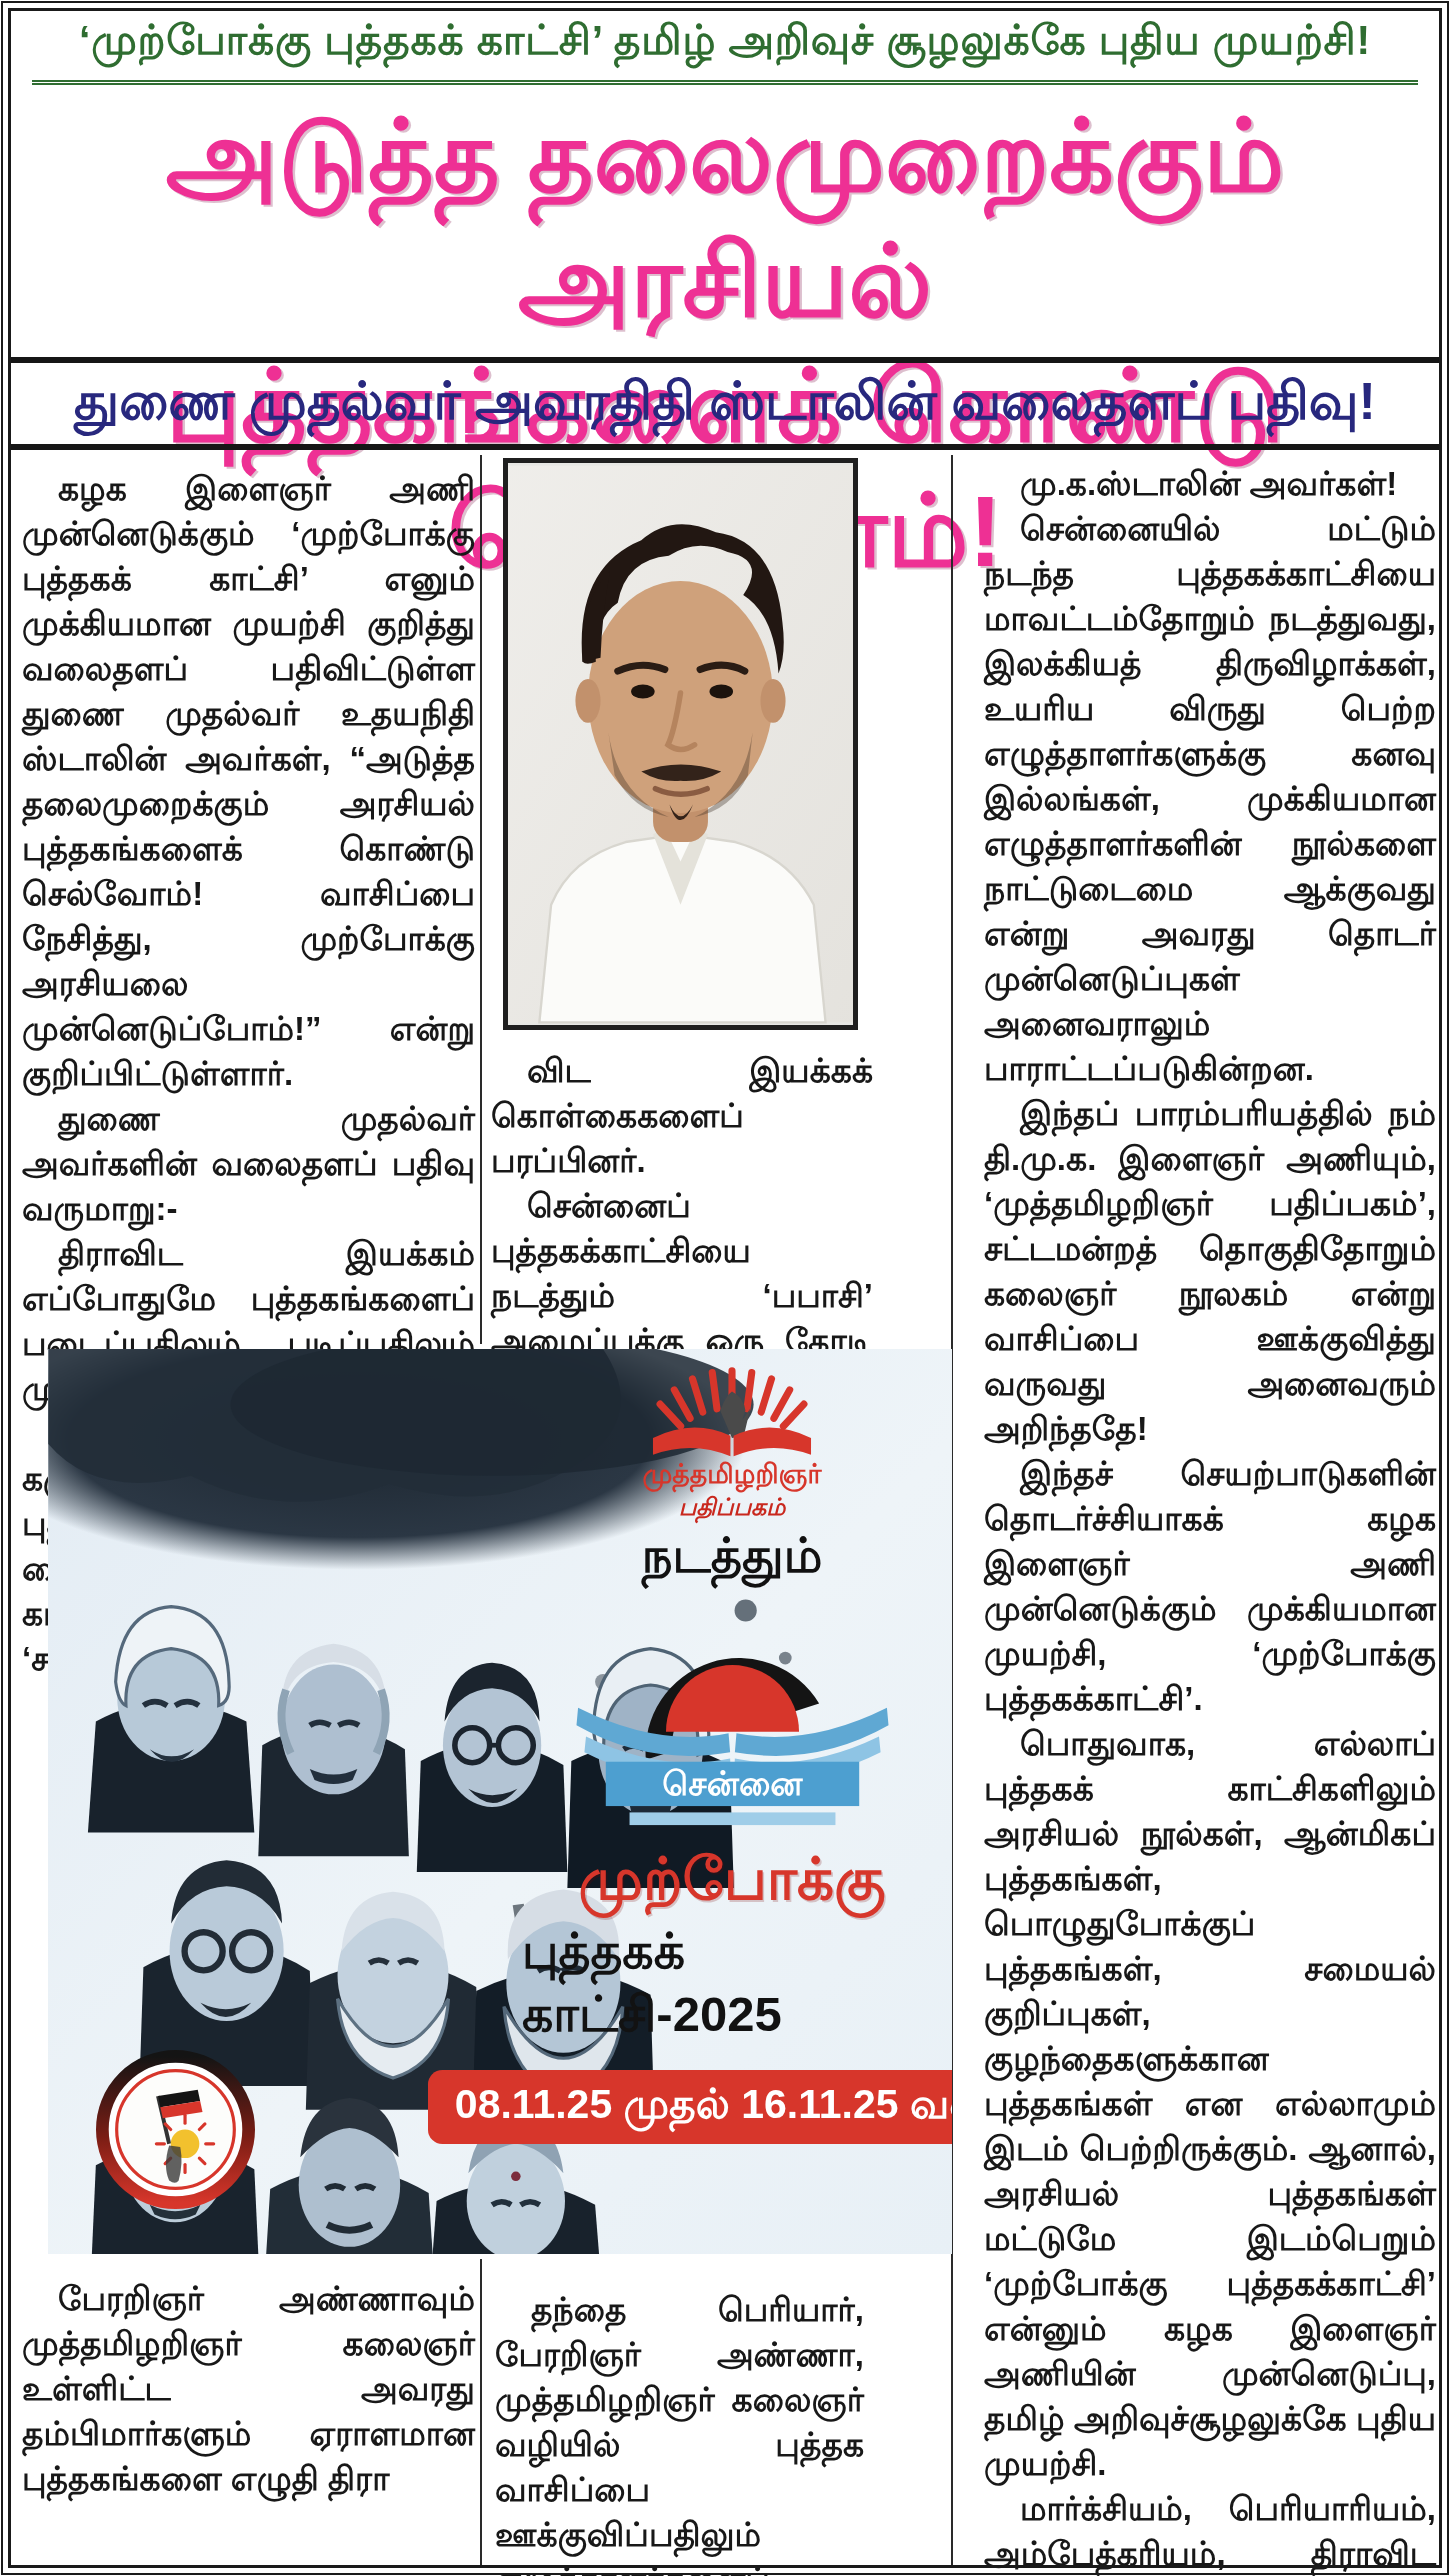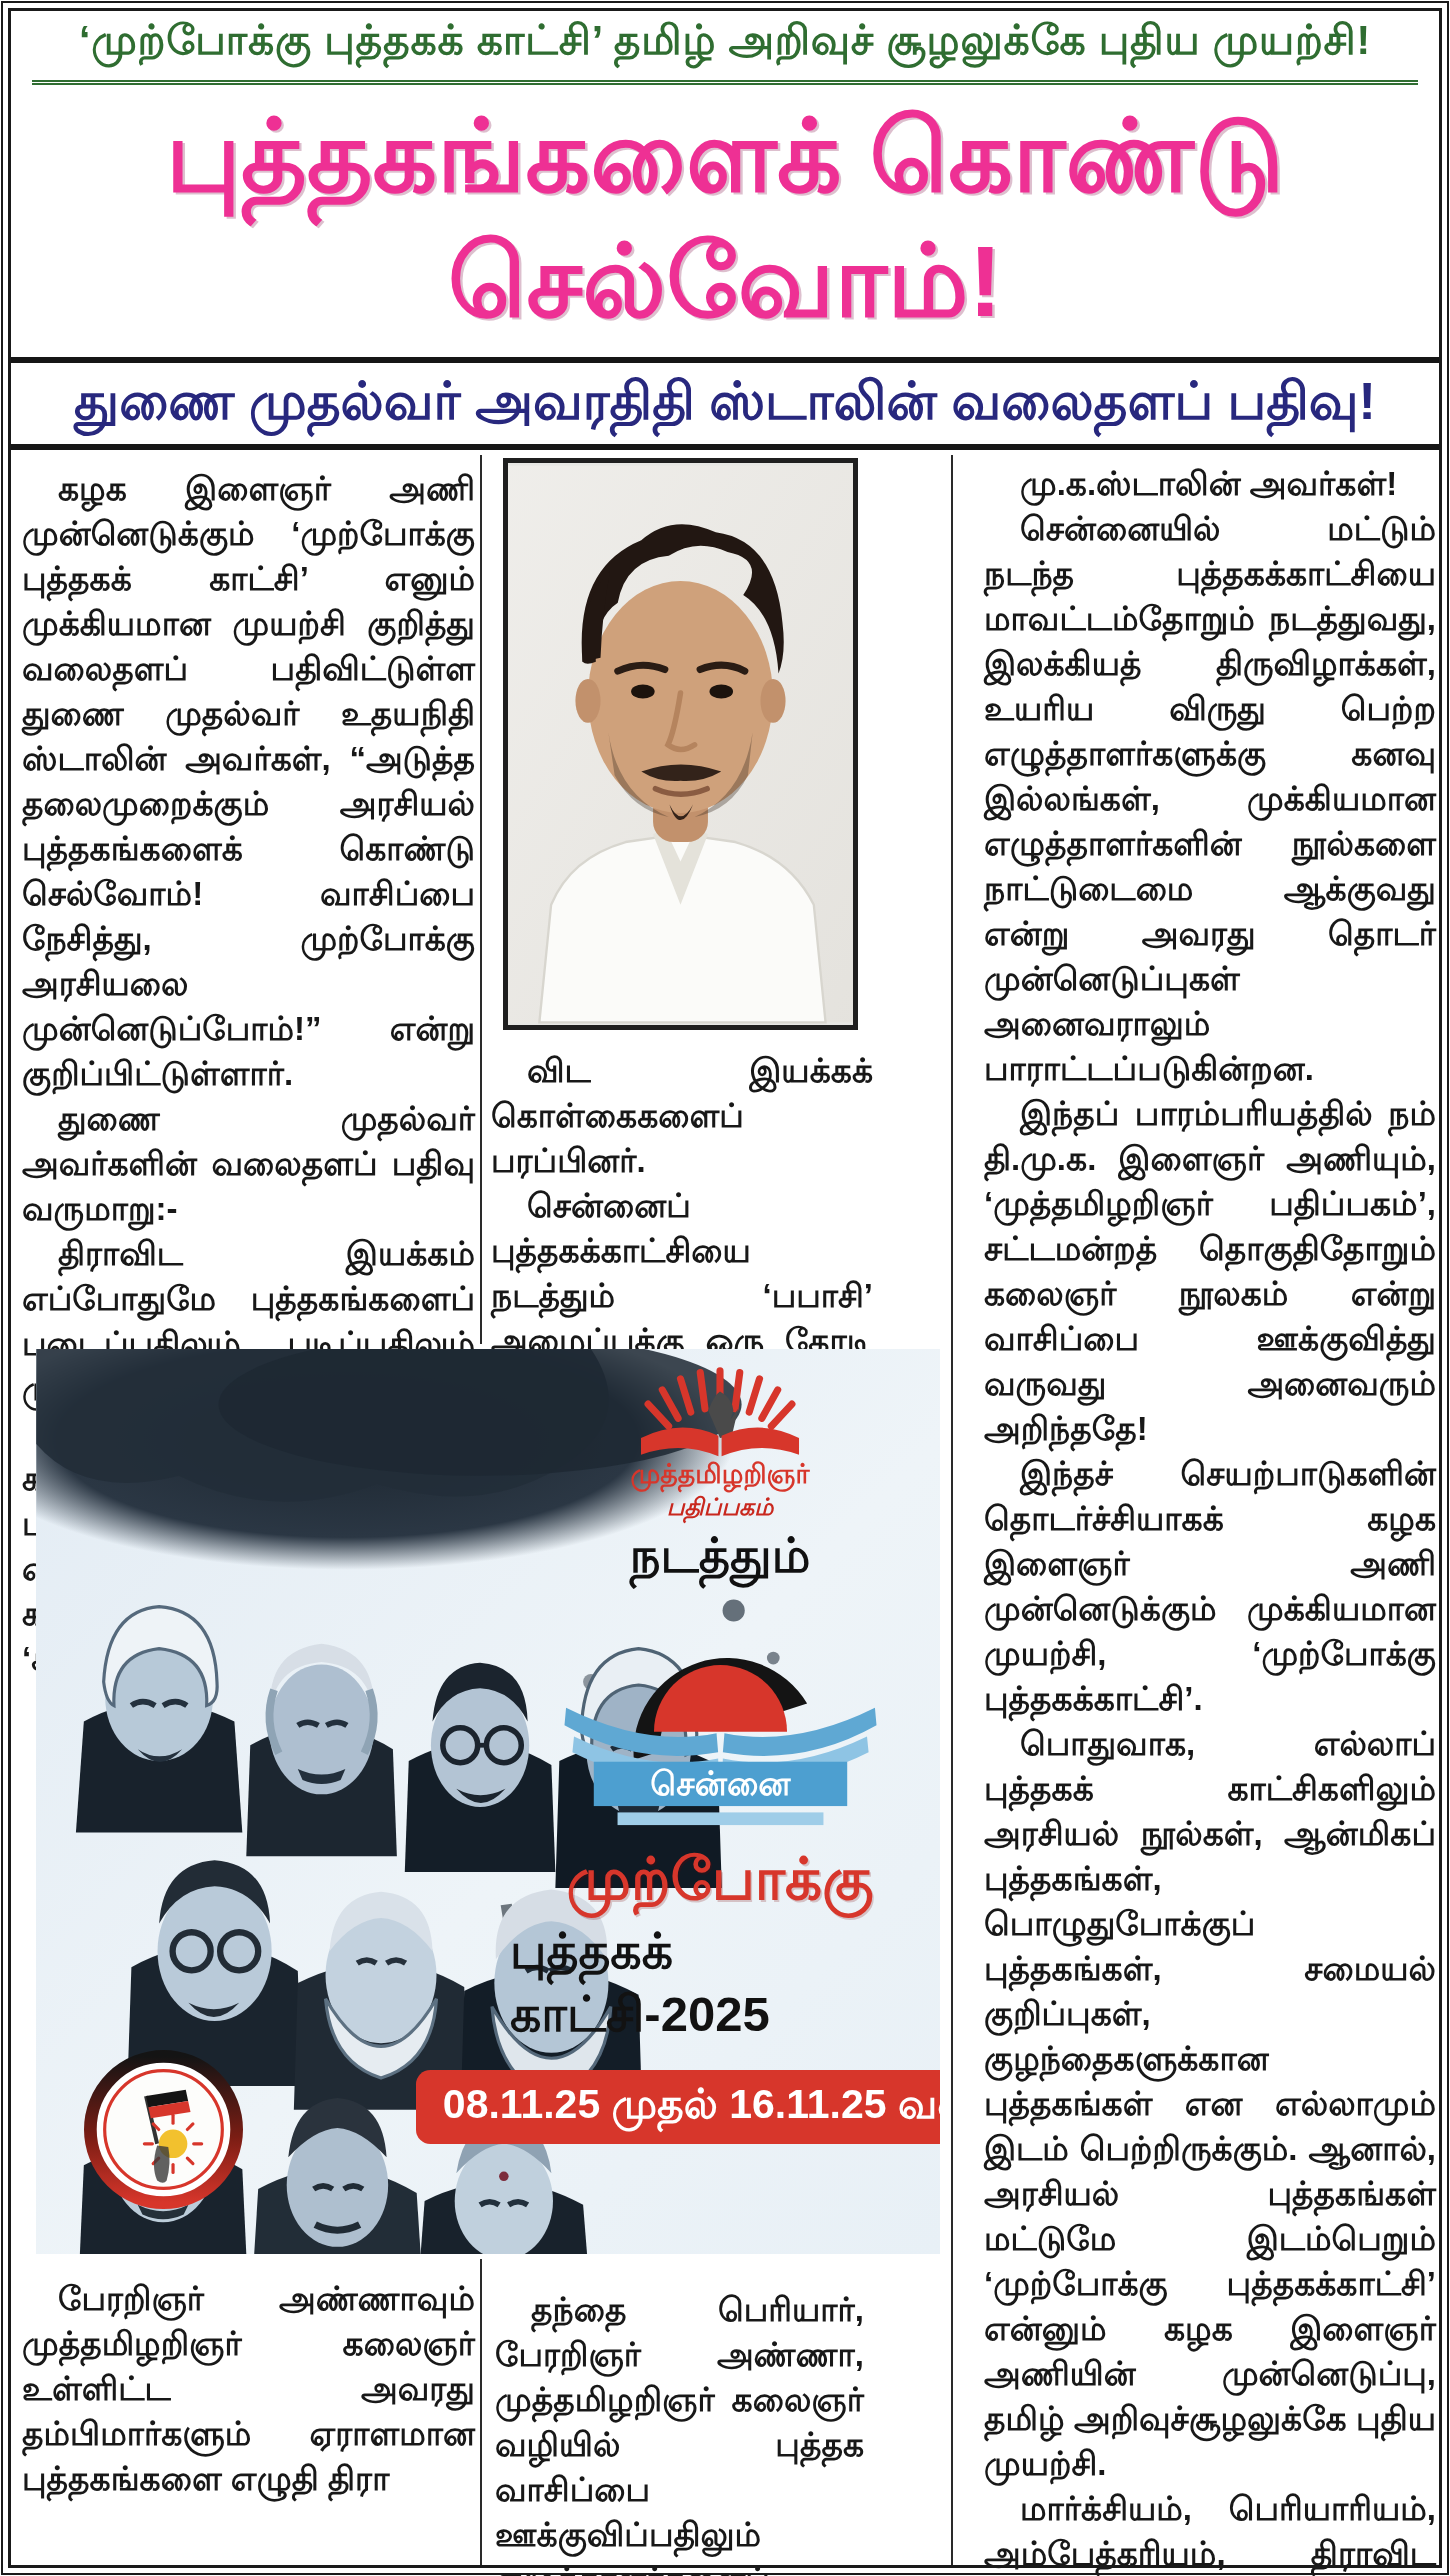--- a/index.html
+++ b/index.html
@@ -35,21 +35,21 @@
   .right-col{left:984px;top:461px;width:452px;}
   .bottom-left{left:22px;top:2276px;width:453px;}
   .bottom-middle{left:495px;top:2287px;width:369px;}
 
   
   .photo-frame{position:absolute;left:503px;top:458px;width:355px;height:572px;
                border:5.5px solid #1f1f1f;background:#e7e7e4;box-sizing:border-box;}
   .photo-frame svg{display:block;width:100%;height:100%;}
 
   
-  .poster{position:absolute;left:36px;top:1349px;width:904px;height:905px;
+  .poster{position:absolute;left:48px;top:1349px;width:904px;height:905px;
           background:linear-gradient(135deg,#e3ecf4 0%,#eef4f8 55%,#e8f0f6 100%);overflow:hidden;}
   .poster .collage{position:absolute;left:0;top:0;width:904px;height:905px;}
   .right-stack{position:absolute;left:474px;top:14.3px;width:420px;z-index:5;
                display:flex;flex-direction:column;align-items:center;}
   .pub-logo{width:214px;height:162px;}
   .presents{font-size:48px;font-weight:800;color:#111;margin:3.2px 0 1.6px;}
   .sunbook{width:341px;height:236px;margin-top:4.8px;}
   .poster-title{font-size:58px;font-weight:800;color:#d7362b;line-height:89px;
                 text-shadow:1.6px 1.6px 0 rgba(120,0,0,.2);margin-top:1.6px;}
   .poster-sub{font-size:49px;font-weight:800;color:#121212;margin-top:0;}
@@ -61,20 +61,21 @@
 </style>
 </head>
 <body>
 
 <div class="page">
   <div class="outer-frame"></div>
   <div class="inner-frame"></div>
 
   <div class="strapline">‘முற்போக்கு புத்தகக் காட்சி’ தமிழ் அறிவுச் சூழலுக்கே புதிய முயற்சி!</div>
   <div class="headline">
+    <div>அடுத்த தலைமுறைக்கும் அரசியல்</div>
     <div>புத்தகங்களைக் கொண்டு செல்வோம்!</div>
   </div>
   <div class="rule-h r1"></div>
   <div class="subheadline">துணை முதல்வர் அவரதிதி ஸ்டாலின் வலைதளப் பதிவு!</div>
   <div class="rule-h r2"></div>
 
   <div class="colrule cr1a"></div>
   <div class="colrule cr1b"></div>
   <div class="colrule cr2"></div>
 

